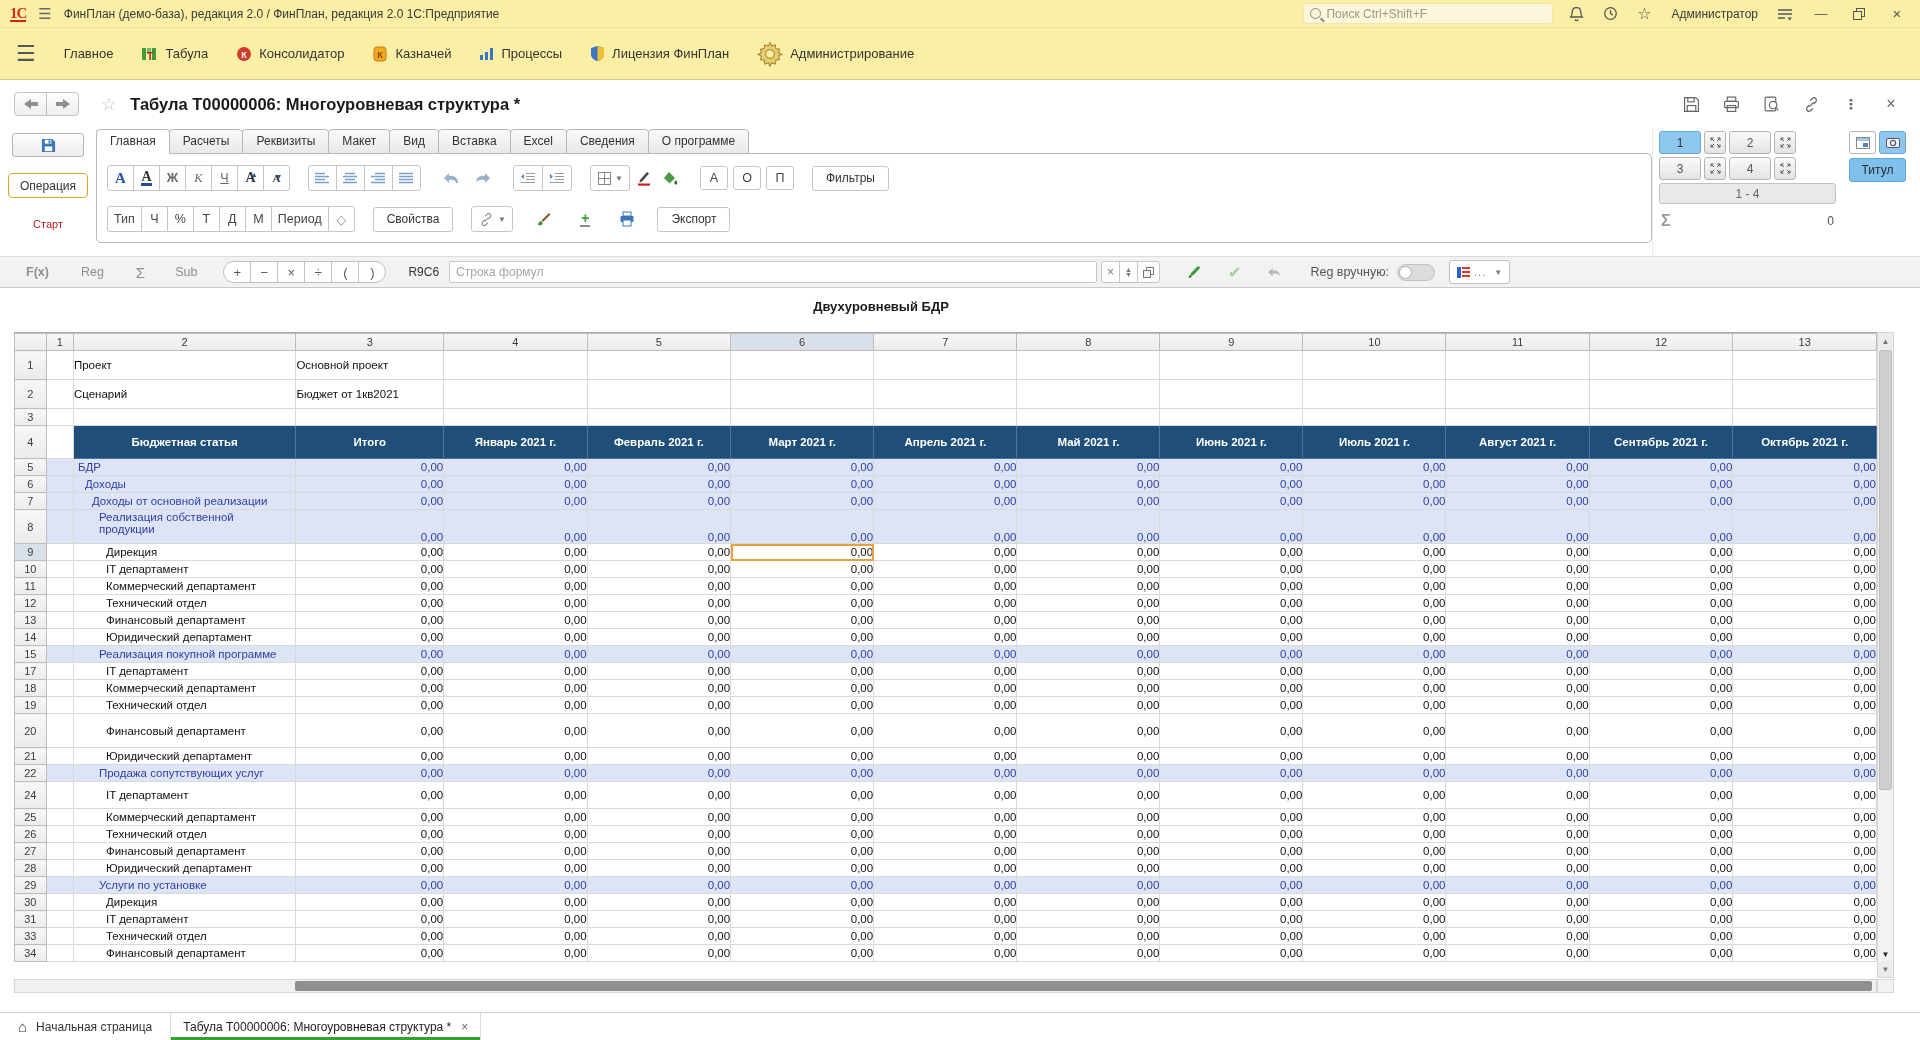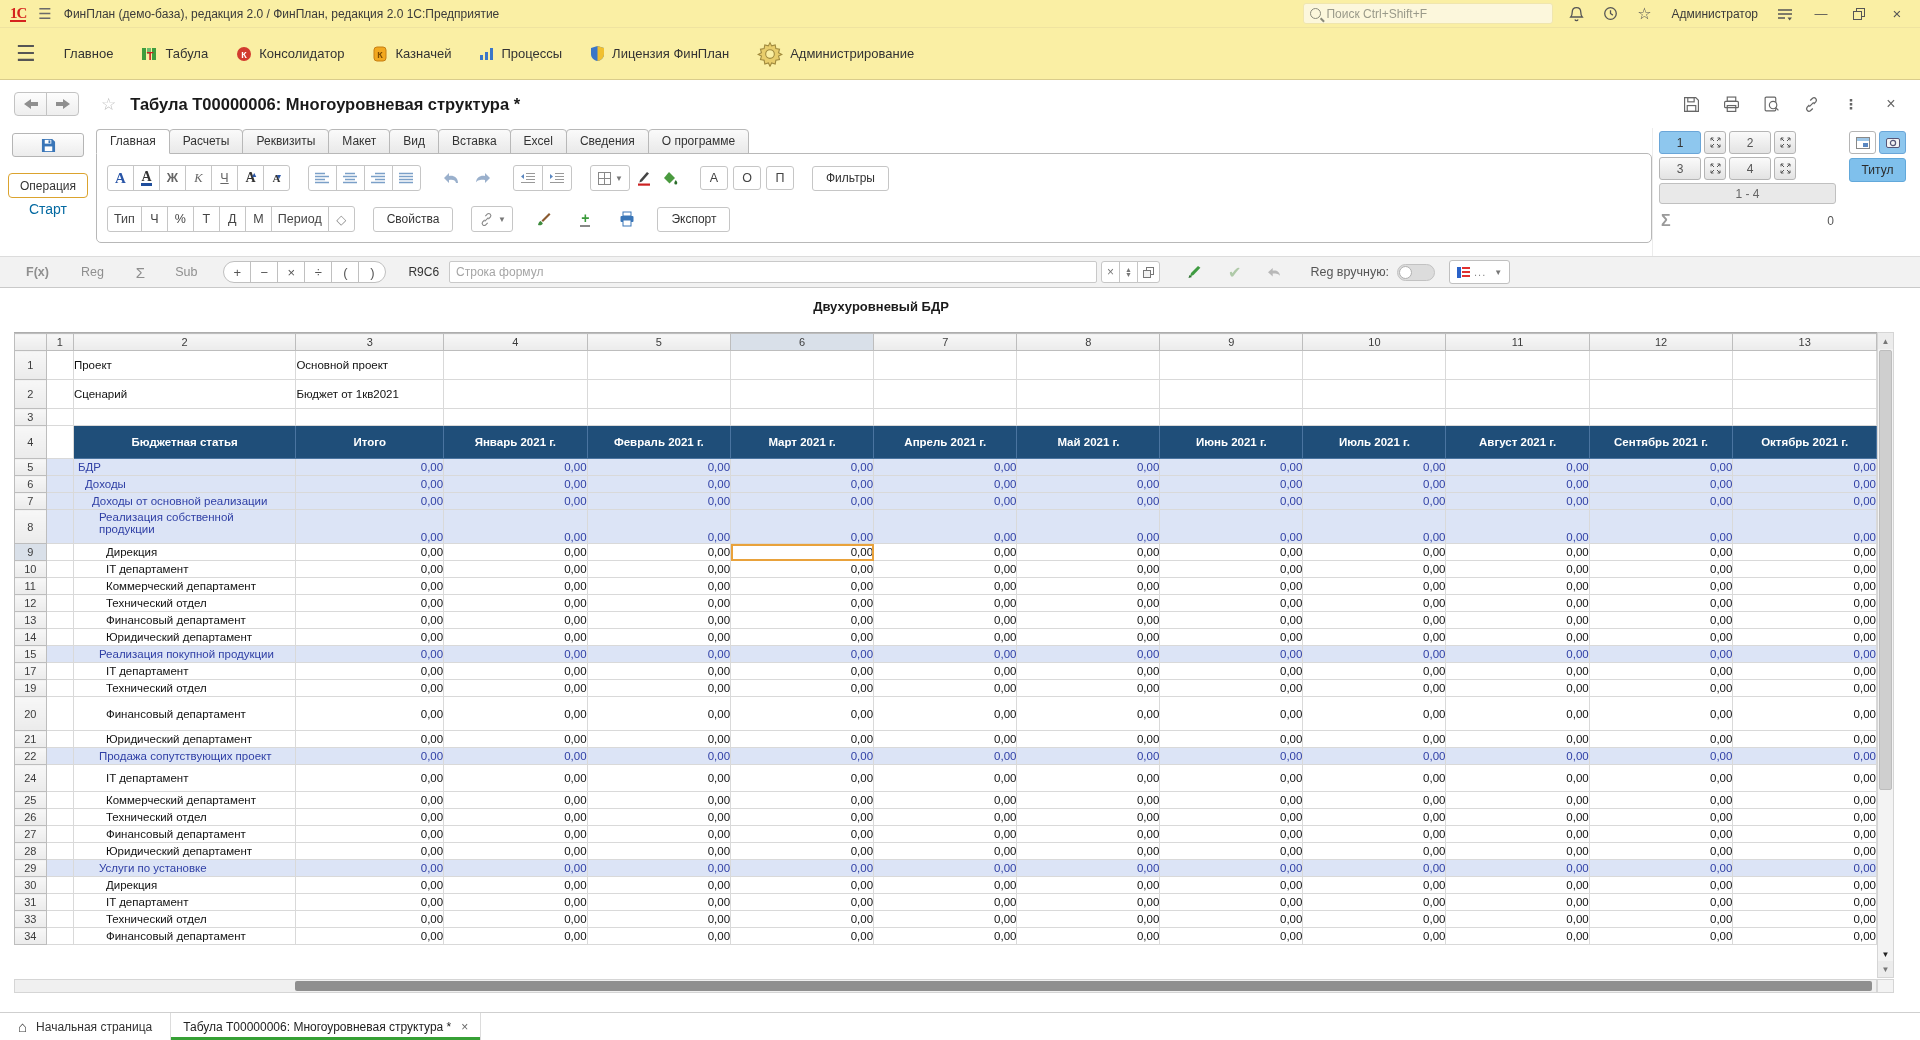--- a/index.html
+++ b/index.html
@@ -37,21 +37,21 @@
   .star{color:#bdbdbd;font-size:17px;margin:0 4px 0 12px}
   .doc-title{font-size:16.5px;font-weight:600;color:#1a1a1a}
   .dochead .sp{flex:1}
   .dicon{width:30px;height:24px;display:flex;align-items:center;justify-content:center;color:#666;cursor:pointer;font-size:15px}
 
   
   .toolzone{height:128px;display:flex;background:#fff}
   .leftcol{width:96px;flex:none;display:flex;flex-direction:column;align-items:center}
   .savebtn{margin-top:5px;width:72px;height:24px;border:1px solid #b5b5b5;border-radius:3px;background:linear-gradient(#fefefe,#ececec);display:flex;align-items:center;justify-content:center;cursor:pointer}
   .opbtn{margin-top:16px;width:80px;height:25px;border:1px solid #DBA32E;border-radius:4px;background:#fff;font-size:12px;color:#333;cursor:pointer;font-family:inherit}
-  .startbtn{margin-top:3px;font-size:14px;color:#0369a1;cursor:default}
+  .startbtn{margin-top:20px;font-size:11px;color:#b91c1c;cursor:default}
   .centercol{flex:1;min-width:0;padding-top:0}
   .tabsrow{display:flex;height:26px;align-items:flex-end;position:relative;z-index:2}
   .rtab{padding:4px 13px 5px;font-size:12px;color:#333;background:linear-gradient(#fafafa,#e9e9e9);border:1px solid #b8b8b8;border-radius:4px 4px 0 0;margin-right:-1px;cursor:pointer;white-space:nowrap}
   .rtab.active{background:#fff;border-bottom:1px solid #fff;position:relative;z-index:3}
   .fmtpanel{position:relative;z-index:1;margin-top:-1px;width:1556px;height:90px;border:1px solid #b8b8b8;border-radius:0 5px 5px 5px;background:#fff;padding:6px 10px}
   .frow{display:flex;align-items:center;height:36px;gap:18px}
   .bgroup{display:inline-flex}
   .tbtn{min-width:27px;height:26px;border:1px solid #c6c6c6;background:#fff;display:flex;align-items:center;justify-content:center;margin-left:-1px;cursor:pointer;font-size:12.5px;color:#444;padding:0 6px}
   .bgroup .tbtn:first-child{border-radius:3px 0 0 3px;margin-left:0}
   .bgroup .tbtn:last-child{border-radius:0 3px 3px 0}
@@ -838,37 +838,53 @@
               <td class="val">0,00</td>
               <td class="val">0,00</td>
               <td class="val">0,00</td>
               <td class="val">0,00</td>
               <td class="val">0,00</td>
               <td class="val">0,00</td>
             </tr>
             <tr class="grp" style="height:17px">
               <th class="hd">15</th>
               <td class="c"></td>
-              <td class="lbl c" style="padding-left:25px">Реализация покупной продукции</td>
+              <td class="lbl c" style="padding-left:25px">Реализация покупной программе</td>
               <td class="val c">0,00</td>
               <td class="val c">0,00</td>
               <td class="val c">0,00</td>
               <td class="val c">0,00</td>
               <td class="val c">0,00</td>
               <td class="val c">0,00</td>
               <td class="val c">0,00</td>
               <td class="val c">0,00</td>
               <td class="val c">0,00</td>
               <td class="val c">0,00</td>
               <td class="val c">0,00</td>
             </tr>
             <tr class="" style="height:17px">
               <th class="hd">17</th>
               <td></td>
               <td class="lbl" style="padding-left:32px">IT департамент</td>
+              <td class="val">0,00</td>
+              <td class="val">0,00</td>
+              <td class="val">0,00</td>
+              <td class="val">0,00</td>
+              <td class="val">0,00</td>
+              <td class="val">0,00</td>
+              <td class="val">0,00</td>
+              <td class="val">0,00</td>
+              <td class="val">0,00</td>
+              <td class="val">0,00</td>
+              <td class="val">0,00</td>
+            </tr>
+            <tr class="" style="height:17px">
+              <th class="hd">18</th>
+              <td></td>
+              <td class="lbl" style="padding-left:32px">Коммерческий департамент</td>
               <td class="val">0,00</td>
               <td class="val">0,00</td>
               <td class="val">0,00</td>
               <td class="val">0,00</td>
               <td class="val">0,00</td>
               <td class="val">0,00</td>
               <td class="val">0,00</td>
               <td class="val">0,00</td>
               <td class="val">0,00</td>
               <td class="val">0,00</td>
@@ -918,21 +934,21 @@
               <td class="val">0,00</td>
               <td class="val">0,00</td>
               <td class="val">0,00</td>
               <td class="val">0,00</td>
               <td class="val">0,00</td>
               <td class="val">0,00</td>
             </tr>
             <tr class="grp" style="height:17px">
               <th class="hd">22</th>
               <td class="c"></td>
-              <td class="lbl c" style="padding-left:25px">Продажа сопутствующих проект</td>
+              <td class="lbl c" style="padding-left:25px">Продажа сопутствующих услуг</td>
               <td class="val c">0,00</td>
               <td class="val c">0,00</td>
               <td class="val c">0,00</td>
               <td class="val c">0,00</td>
               <td class="val c">0,00</td>
               <td class="val c">0,00</td>
               <td class="val c">0,00</td>
               <td class="val c">0,00</td>
               <td class="val c">0,00</td>
               <td class="val c">0,00</td>

